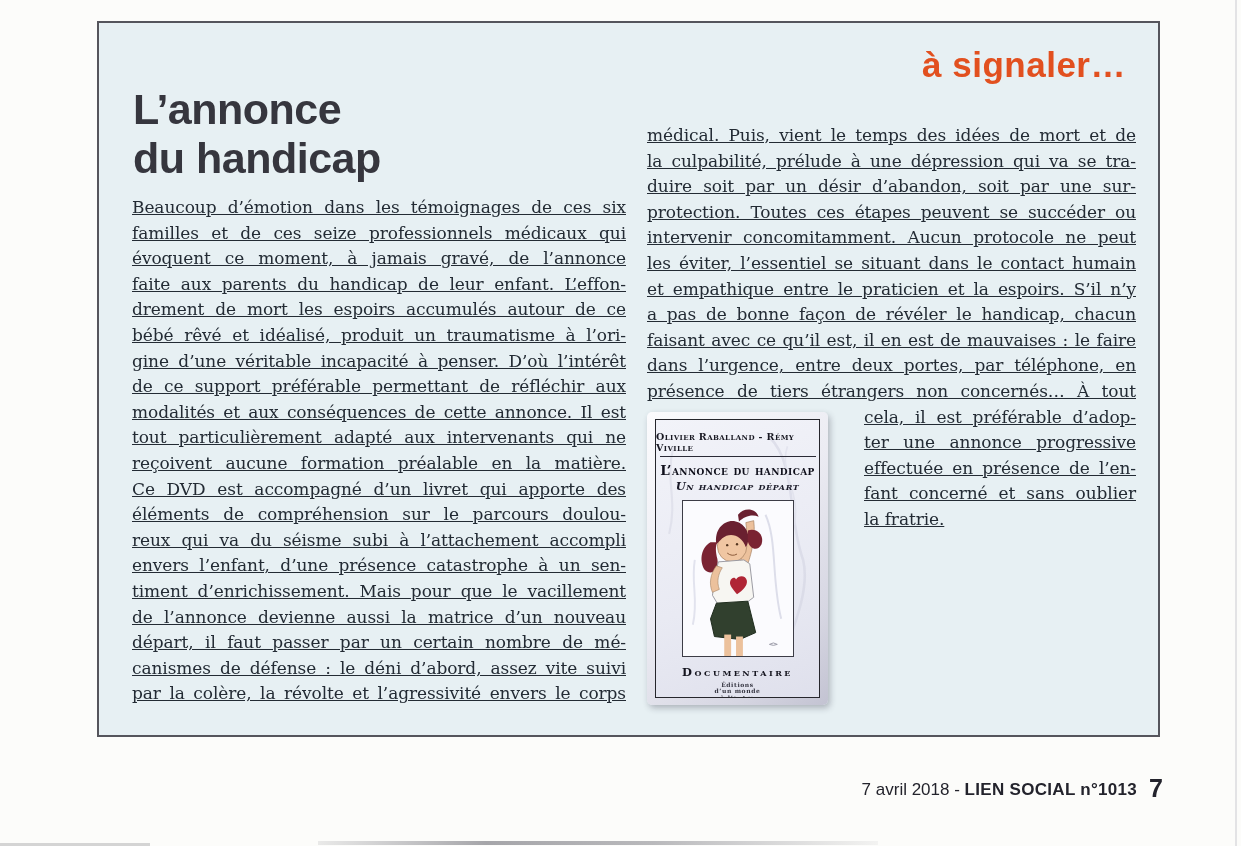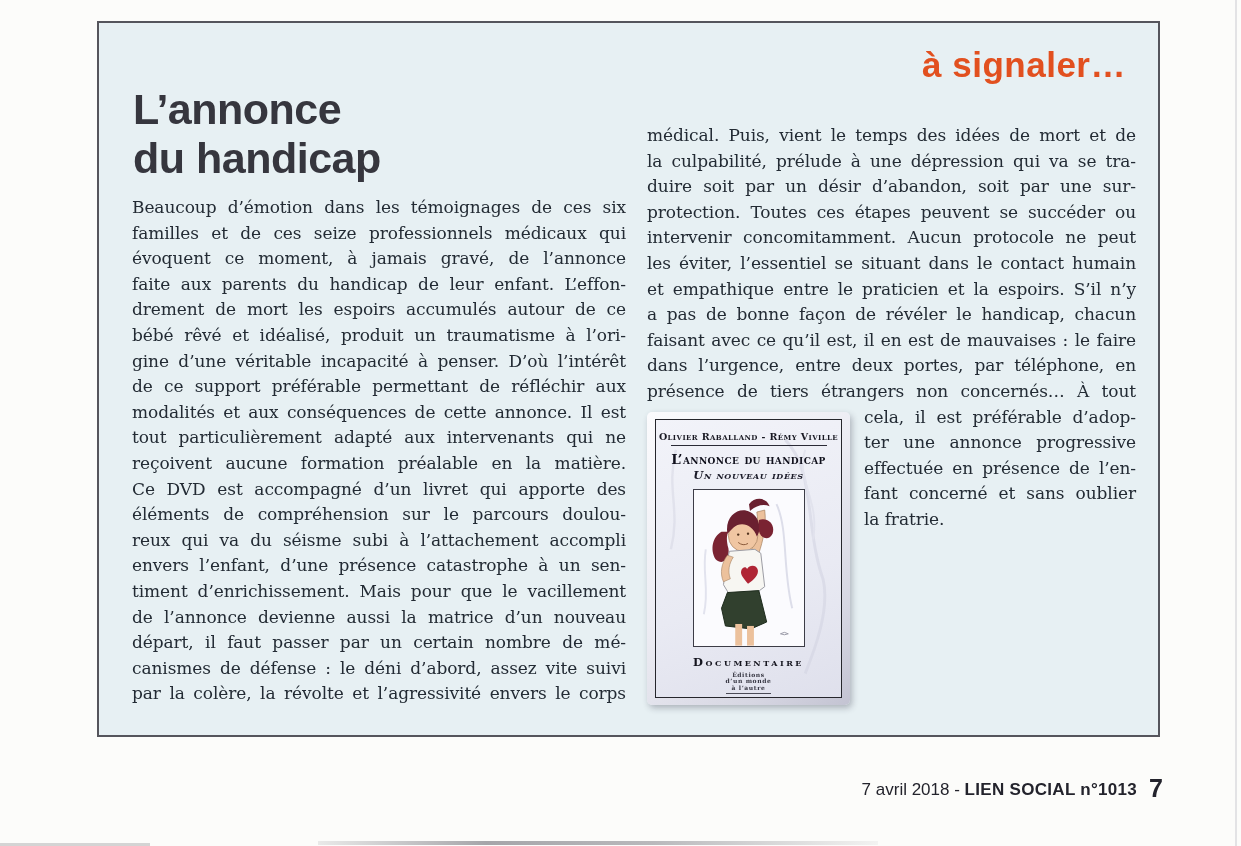--- a/index.html
+++ b/index.html
@@ -53,31 +53,32 @@
     left:548px; top:100px;
     width:489px;
     font-size:17px;
     letter-spacing:-0.1px;
   }
   .jlines .tline {
     line-height:25.6px;
     text-align:justify;
     text-align-last:justify;
     white-space:nowrap;
+    text-decoration:underline;
   }
   .last-left .tline:last-child { text-align-last:left; }
 
   
   .dvd-float {
     float:left;
     width:203px;
     margin:7px 14px 6px 0;
   }
   .dvd-box {
-    width:203px; height:293px;
+    width:181px; height:293px;
     padding:7px 8px;
     border-radius:5px;
     background:linear-gradient(135deg,#fbfbfd 0%,#ececf3 45%,#d6d6e2 80%,#c3c3d2 100%);
     box-shadow:2px 3px 6px rgba(40,40,60,0.3);
   }
   .dvd-cover {
     width:100%; height:100%;
     background:linear-gradient(160deg,#f2f3f9 0%,#e9eaf3 60%,#dfe0ec 100%);
     border:1.5px solid #26262c;
     display:flex; flex-direction:column; align-items:center;
@@ -237,21 +238,21 @@
       <div class="dvd-box">
         <div class="dvd-cover">
           <svg class="dvd-sketch" viewBox="0 0 186 270" aria-hidden="true">
             <path d="M130 20 C160 50 150 110 168 160 C175 190 160 230 150 255" stroke="#d4d5e3" stroke-width="3" fill="none"></path>
             <path d="M20 30 C10 70 25 90 15 130" stroke="#d9dae6" stroke-width="2.5" fill="none"></path>
             <path d="M150 30 C140 60 165 80 158 120" stroke="#dcdde9" stroke-width="2" fill="none"></path>
           </svg>
           <div class="dvd-authors">Olivier Raballand - Rémy Viville</div>
           <div class="dvd-rule"></div>
           <div class="dvd-title">L’annonce du handicap</div>
-          <div class="dvd-subtitle">Un nouveau idées</div>
+          <div class="dvd-subtitle">Un handicap départ</div>
           <div class="dvd-art">
             <svg viewBox="0 0 112 158" aria-hidden="true">
               <path d="M84 14 C96 40 90 80 100 120" stroke="#dddeea" stroke-width="2" fill="none"></path>
               <path d="M12 60 C8 85 16 100 10 126" stroke="#e2e3ee" stroke-width="2" fill="none"></path>
 
               <path d="M58 62 C63 48 66 34 64 22 L72 20 C74 36 70 52 66 64 Z" fill="#ecc19c" stroke="#a5805f" stroke-width="0.7"></path>
 
               <path d="M56 14 C62 6 74 7 77 16 C70 13 62 16 57 21 Z" fill="#6a2030"></path>
 
               <ellipse cx="50" cy="46" rx="15" ry="16" fill="#f0c6a2" stroke="#a5805f" stroke-width="0.7"></ellipse>

